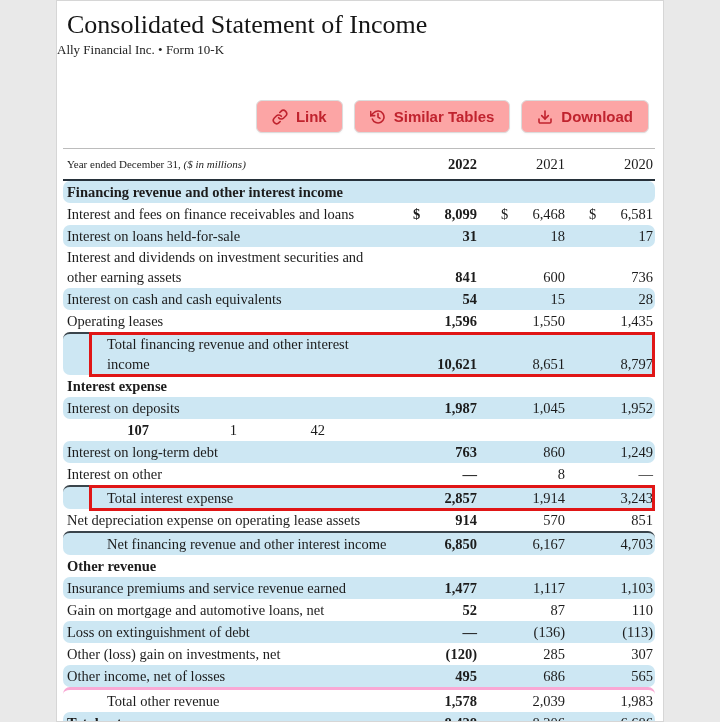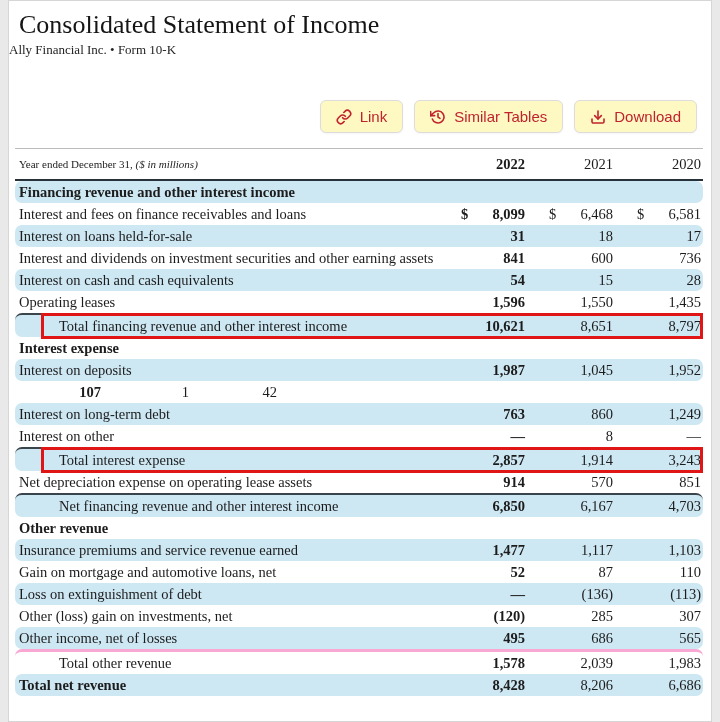--- a/index.html
+++ b/index.html
@@ -1,30 +1,30 @@
 <!DOCTYPE html>
 <html style="--accent: #c0232e; --hl: #e01616; --blue: #cde7f3;"><head>
 <meta charset="utf-8">
 <style>
   html,body { margin:0; padding:0; background:#e9e9e9; }
   .page {
-    width:704px; height:722px; box-sizing:border-box; margin:0 auto;
+    width:608px; height:722px; box-sizing:border-box; margin:0 auto;
     background:#ffffff; border:1px solid #d6d6d6;
     font-family:"Liberation Serif", serif; color:#1c1c1c;
     overflow:hidden; position:relative;
   }
   .title { font-size:26px; line-height:30px; margin:9px 0 2px 10px; font-weight:500; color:#151515; }
   .subtitle { font-size:13px; color:#222; }
 
   .toolbar { display:flex; justify-content:flex-end; gap:11px; margin:42px 14px 0 0; }
   .btn {
     display:flex; align-items:center; gap:8px; padding:7px 15px;
-    background:#fef9c3; border:1px solid #dcdcdc; border-radius:6px;
+    background:#fca5a5; border:1px solid #dcdcdc; border-radius:6px;
     color:var(--accent,#c0232e); font-family:"Liberation Sans", sans-serif;
-    font-weight:400; font-size:15px; cursor:pointer;
+    font-weight:700; font-size:15px; cursor:pointer;
     box-shadow:0 1px 2px rgba(0,0,0,.04);
   }
   .btn svg { width:16px; height:16px; stroke:currentColor; fill:none; stroke-width:2.4; stroke-linecap:round; stroke-linejoin:round; }
 
   .table { margin:15px 8px 0 6px; font-size:14.5px; }
   .thead, .trow { display:flex; align-items:flex-end; padding:0 0 1px 0; }
   .thead {
     align-items:center; min-height:26px;
     border-top:1px solid #bcbcbc; border-bottom:2px solid #27313a;
     padding:2px 0;

